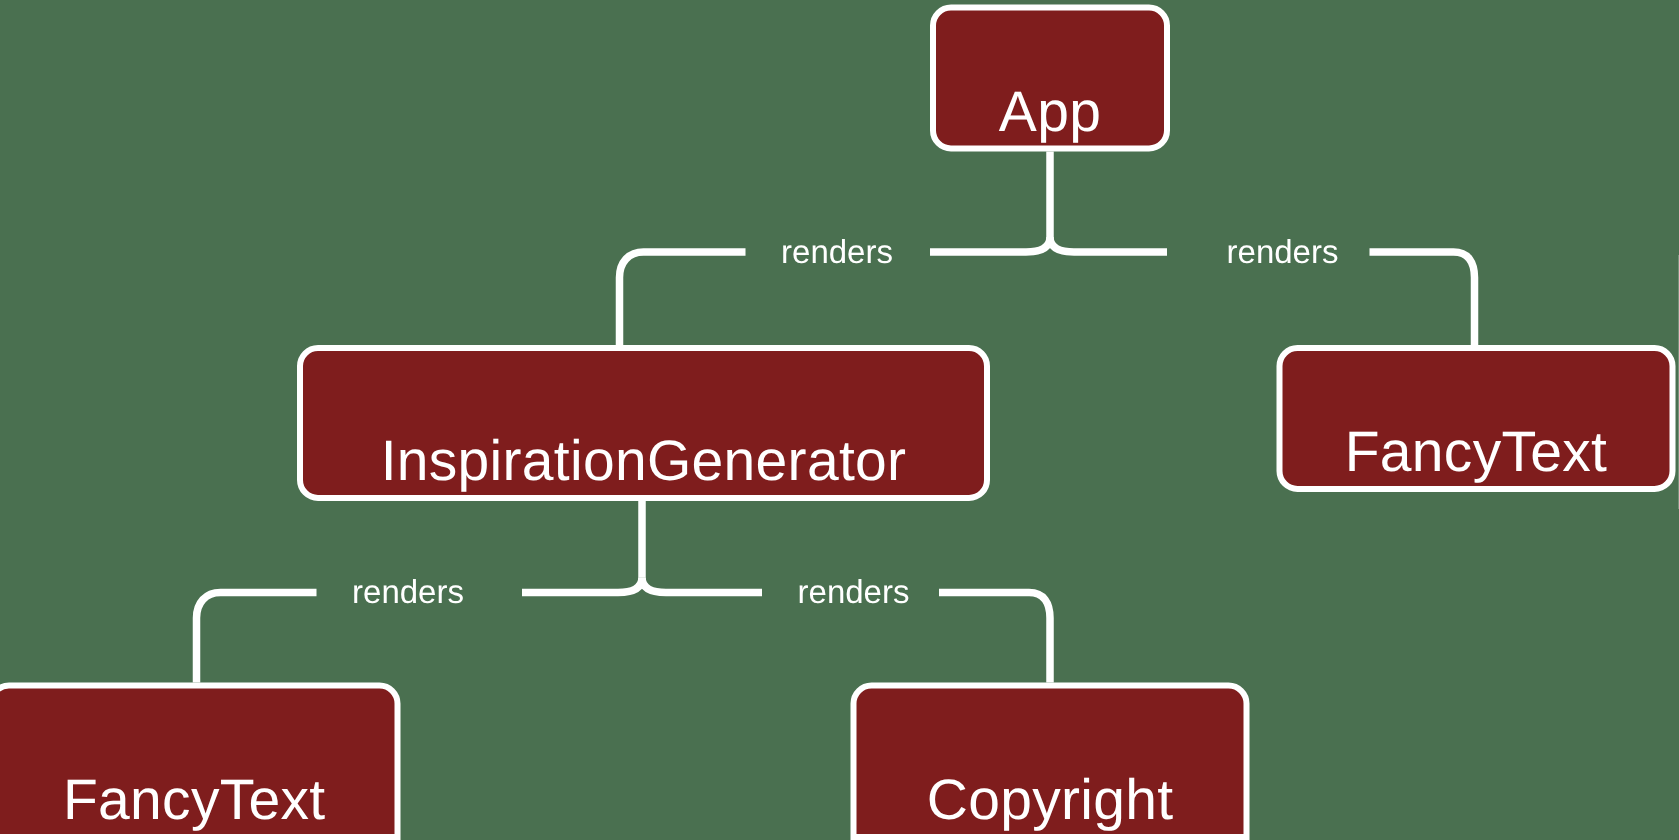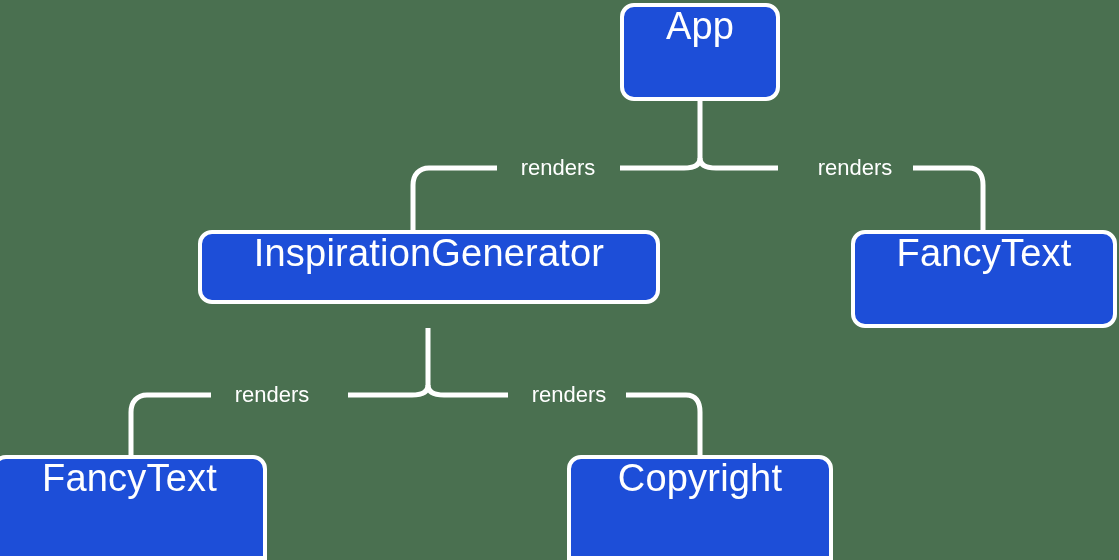--- a/index.html
+++ b/index.html
@@ -21,26 +21,26 @@
   #wires {
     position: absolute;
     left: 0;
     top: 0;
     width: 1119px;
     height: 560px;
   }
   .node {
     position: absolute;
     box-sizing: border-box;
-    background: #1d4ed8;
+    background: #7f1d1d;
     border: 4px solid #ffffff;
     border-radius: 14px;
     color: #ffffff;
     display: flex;
-    align-items: flex-start;
+    align-items: flex-end;
     justify-content: center;
     font-size: 38px;
     font-weight: 400;
     letter-spacing: 0.2px;
     white-space: nowrap;
     z-index: 2;
   }
   .node-label {
     display: block;
     line-height: 1;
@@ -51,21 +51,21 @@
     color: #ffffff;
     font-size: 22px;
     font-weight: 400;
     line-height: 1;
     white-space: nowrap;
     transform: translate(-50%, -50%);
     z-index: 3;
   }
   
   #node-app        { left: 620px; top: 3px;   width: 160px; height: 98px; }
-  #node-inspgen    { left: 198px; top: 230px; width: 462px; height: 74px; }
+  #node-inspgen    { left: 198px; top: 230px; width: 462px; height: 104px; }
   #node-fancy-right{ left: 851px; top: 230px; width: 266px; height: 98px; }
   #node-fancy-left { left: -8px;  top: 455px; width: 275px; height: 105px;
                      border-bottom-left-radius: 0; border-bottom-right-radius: 0; }
   #node-copyright  { left: 567px; top: 455px; width: 266px; height: 105px;
                      border-bottom-left-radius: 0; border-bottom-right-radius: 0; }
   
   #label-app-inspgen   { left: 558px; top: 168px; }
   #label-app-fancy     { left: 855px; top: 168px; }
   #label-ig-fancy      { left: 272px; top: 395px; }
   #label-ig-copyright  { left: 569px; top: 395px; }

